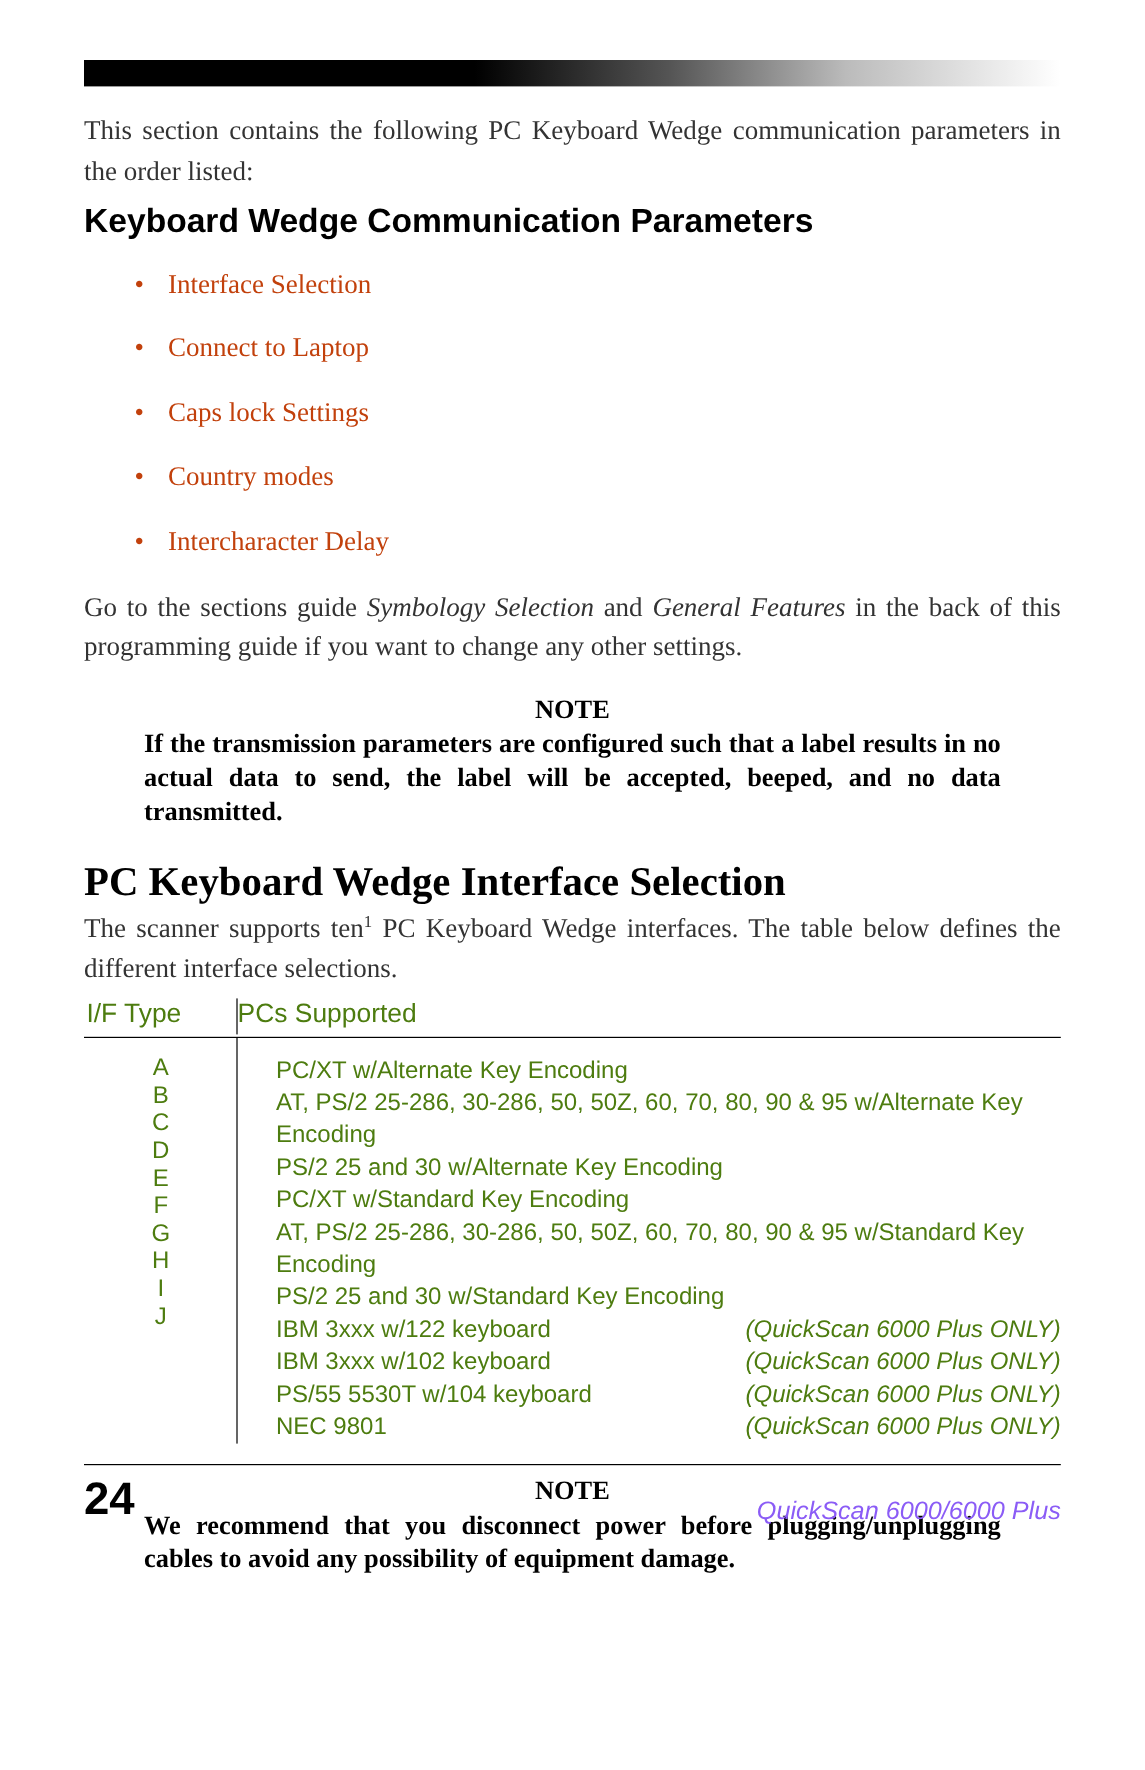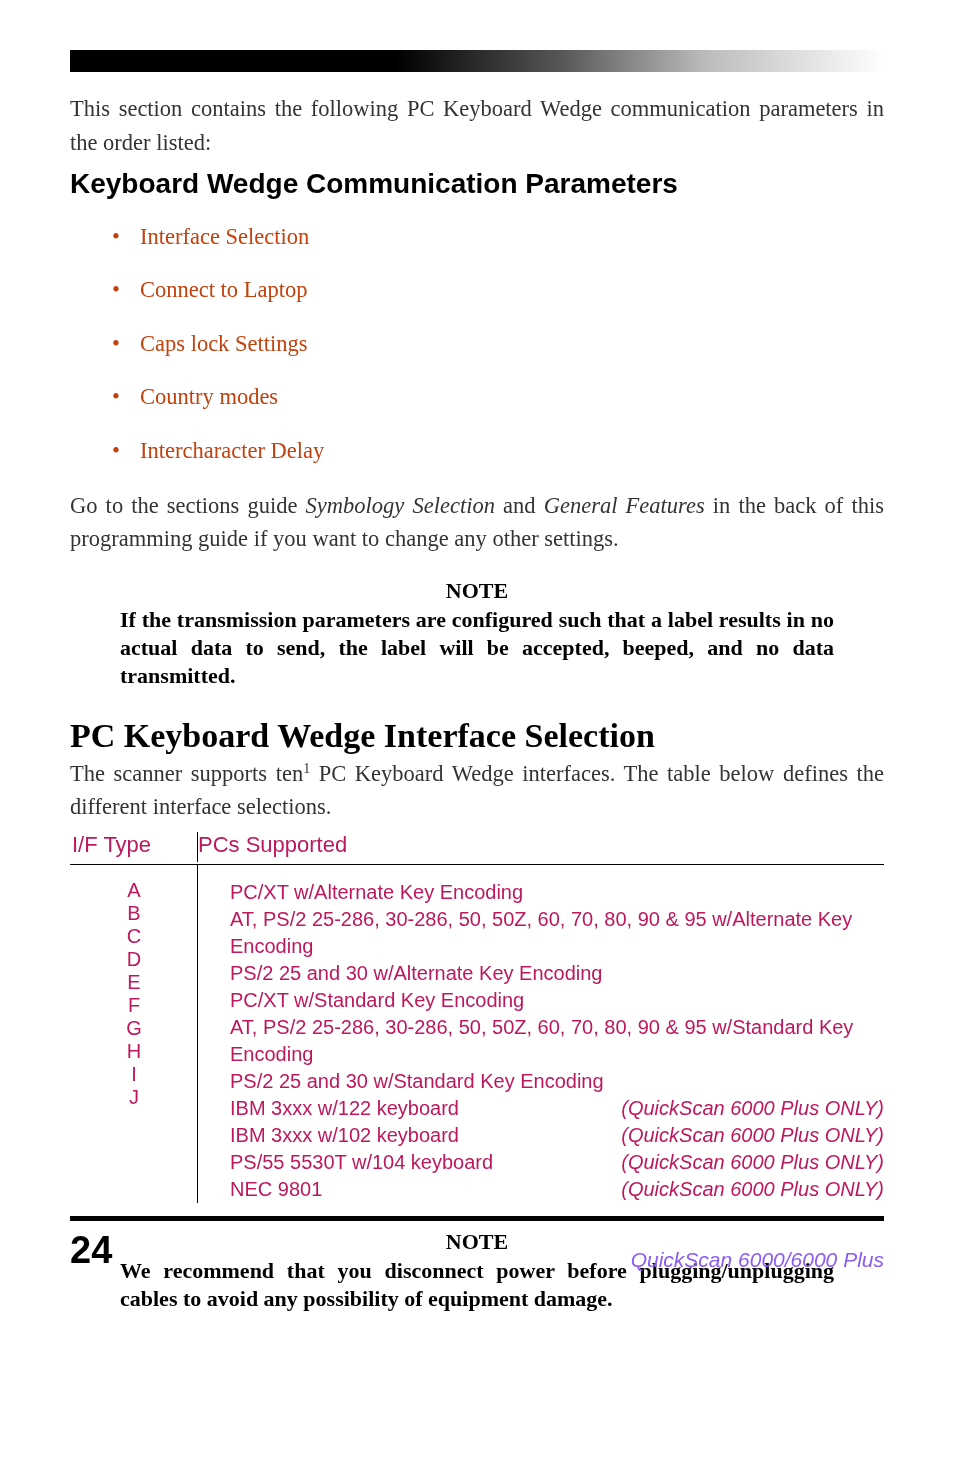--- a/index.html
+++ b/index.html
@@ -78,21 +78,21 @@
     font-size: 22px;
     line-height: 1.28;
     text-align: justify;
   }
   .sup { font-size: 14px; vertical-align: super; }
   .table {
     width: 100%;
     margin-top: 4px;
     font-family: Arial, Helvetica, sans-serif;
     font-size: 20px;
-    color: #be185d;
+    color: #4d7c0f;
   }
   .table-head {
     display: flex;
     border-bottom: 1.5px solid #000;
     padding-bottom: 2px;
   }
   .th-type {
     width: 128px;
     font-family: Arial, Helvetica, sans-serif;
     font-size: 22px;
@@ -136,21 +136,21 @@
     justify-content: flex-end;
   }
   .desc-left { flex: 1; }
   .desc-right { font-style: italic; white-space: nowrap; padding-left: 10px; }
   .type-rows .type-cell { text-align: center; }
   .footer {
     position: absolute;
     bottom: 48px;
     left: 70px;
     right: 70px;
-    border-top: 5px solid #000000;
+    border-top: 1px solid #000000;
     padding-top: 8px;
     display: flex;
     justify-content: space-between;
     align-items: flex-end;
   }
   .page-num {
     font-family: Arial, Helvetica, sans-serif;
     font-weight: bold;
     font-size: 38px;
   }

